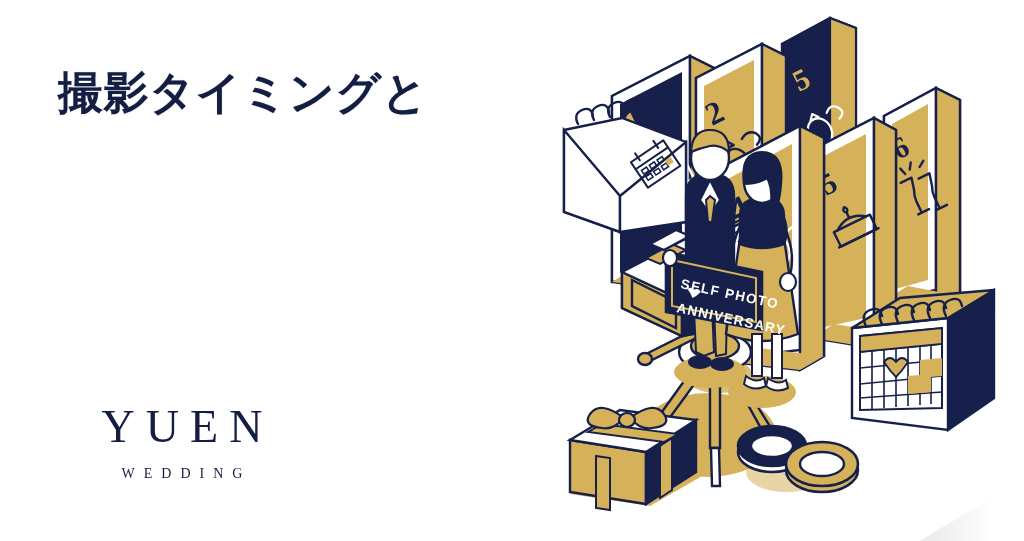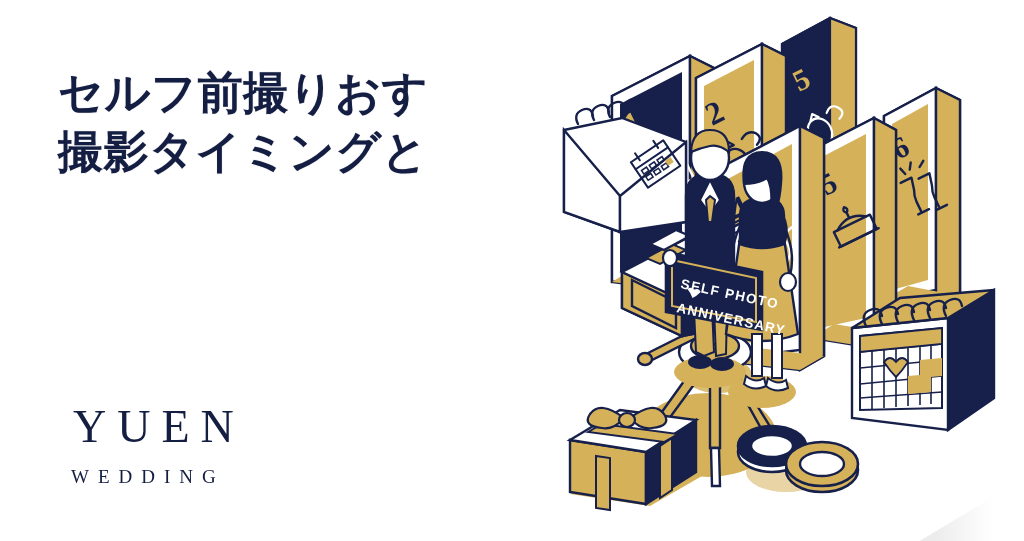--- a/index.html
+++ b/index.html
@@ -54,34 +54,34 @@
     font-weight:700;
     font-size:45px;
     line-height:1.30;
     letter-spacing:0.5px;
     margin:0;
     text-shadow:0 0 1px rgba(20,29,66,.35);
   }
   .headline .ln{display:block;white-space:nowrap;}
 
   .logo{
-    position:absolute;left:62px;top:404px;width:240px;
+    position:absolute;left:62px;top:404px;width:240px;text-align:center;
   }
   .logo-main{
     color:#141d42;
     font-family:"Liberation Serif", serif;
     font-size:46px;
     letter-spacing:11px;
     line-height:1;
     text-indent:11px;
   }
   .logo-sub{
     color:#141d42;
     font-family:"Liberation Serif", serif;
-    font-size:19px;
+    font-size:14px;
     letter-spacing:9px;
     margin-top:16px;
     text-indent:9px;
   }
 
   
   .illus{position:absolute;left:500px;top:0;width:524px;height:541px;}
   .illus svg{display:block;}
 </style>
 </head>
@@ -90,21 +90,20 @@
 <div id="banner">
 
   <div class="bg-base"></div>
   <div class="bg-grayband"></div>
   <div class="bg-diag-white"></div>
   <div class="bg-diag-white2"></div>
   <div class="bg-right-white"></div>
 
   <div class="text-col">
     <h1 class="headline">
-      <span class="ln">セルフ前撮りおす</span>
       <span class="ln">撮影タイミングと</span>
     </h1>
   </div>
 
   <div class="logo">
     <div class="logo-main">YUEN</div>
     <div class="logo-sub">WEDDING</div>
   </div>
 
   <div class="illus">

